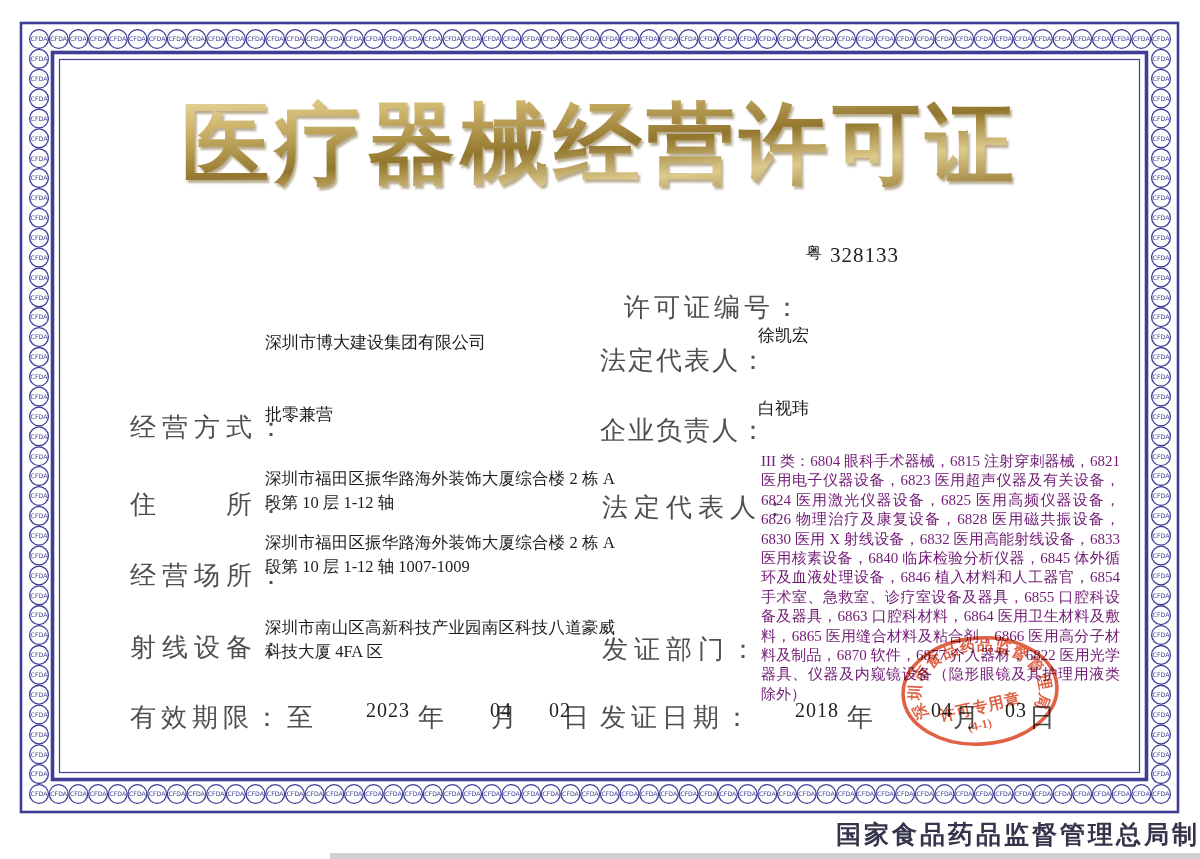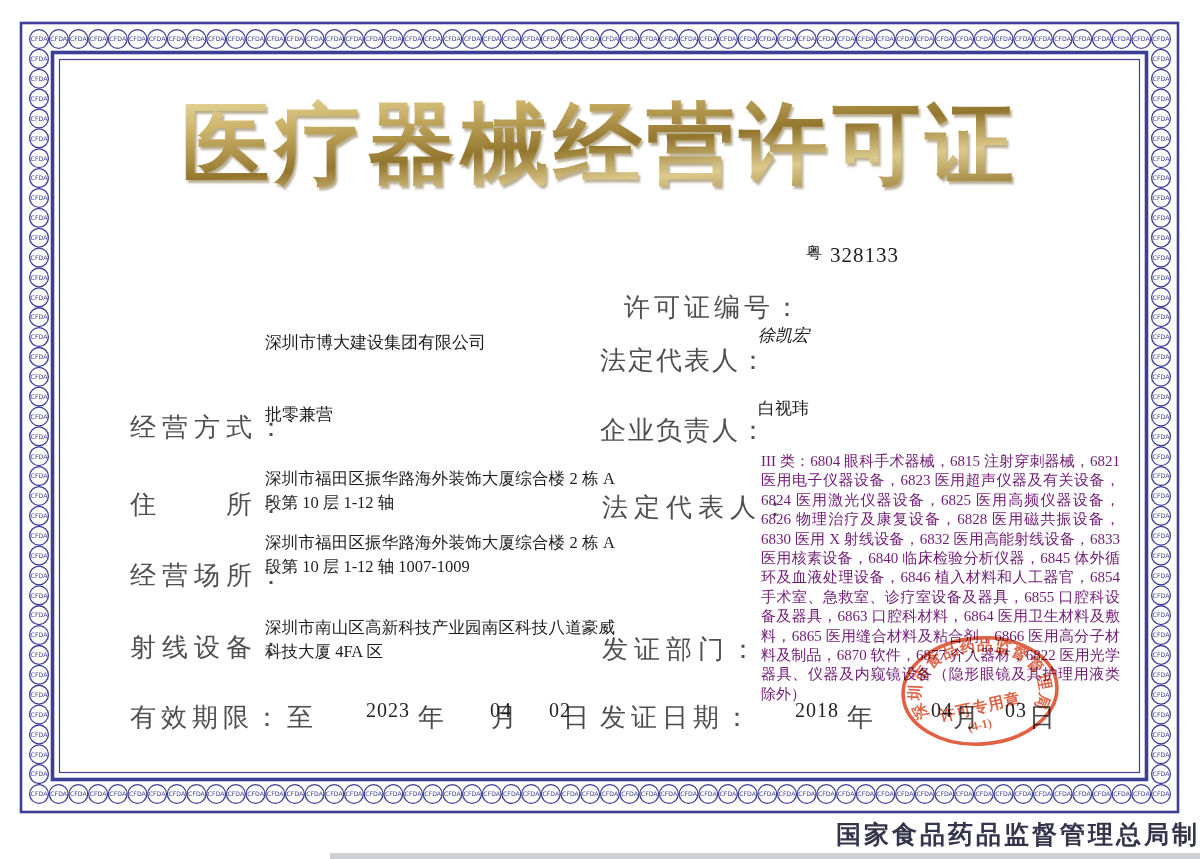--- a/index.html
+++ b/index.html
@@ -469,21 +469,21 @@
   <div class="lbl wide" style="left:130px; top:487px;">住　　所：</div>
   <div class="val addr" style="left:265px; top:467px;">深圳市福田区振华路海外装饰大厦综合楼 2 栋 A 段第 10 层 1-12 轴</div>
 
   <div class="lbl wide" style="left:130px; top:558px;">经营场所：</div>
   <div class="val addr" style="left:265px; top:531px;">深圳市福田区振华路海外装饰大厦综合楼 2 栋 A 段第 10 层 1-12 轴 1007-1009</div>
 
   <div class="lbl wide" style="left:130px; top:630px;">射线设备：</div>
   <div class="val addr" style="left:265px; top:616px;">深圳市南山区高新科技产业园南区科技八道豪威科技大厦 4FA 区</div>
 
   <div class="lbl narrow" style="left:600px; top:343px;">法定代表人：</div>
-  <div class="val" style="left:758px; top:323px;font-style:italic;">徐凯宏</div>
+  <div class="val" style="left:758px; top:323px;">徐凯宏</div>
 
   <div class="lbl narrow" style="left:600px; top:413px;">企业负责人：</div>
   <div class="val" style="left:758px; top:396px;">白视玮</div>
 
   <div class="lbl wide" style="left:602px; top:490px;">法定代表人：</div>
   <div class="scope">III 类：6804 眼科手术器械，6815 注射穿刺器械，6821 医用电子仪器设备，6823 医用超声仪器及有关设备，6824 医用激光仪器设备，6825 医用高频仪器设备，6826 物理治疗及康复设备，6828 医用磁共振设备，6830 医用 X 射线设备，6832 医用高能射线设备，6833 医用核素设备，6840 临床检验分析仪器，6845 体外循环及血液处理设备，6846 植入材料和人工器官，6854 手术室、急救室、诊疗室设备及器具，6855 口腔科设备及器具，6863 口腔科材料，6864 医用卫生材料及敷料，6865 医用缝合材料及粘合剂，6866 医用高分子材料及制品，6870 软件，6877 介入器材，6822 医用光学器具、仪器及内窥镜设备（隐形眼镜及其护理用液类除外）</div>
 
   <div class="lbl wide" style="left:602px; top:632px;">发证部门：</div>
   <div class="val" style="left:758px; top:632px;"></div>
 

